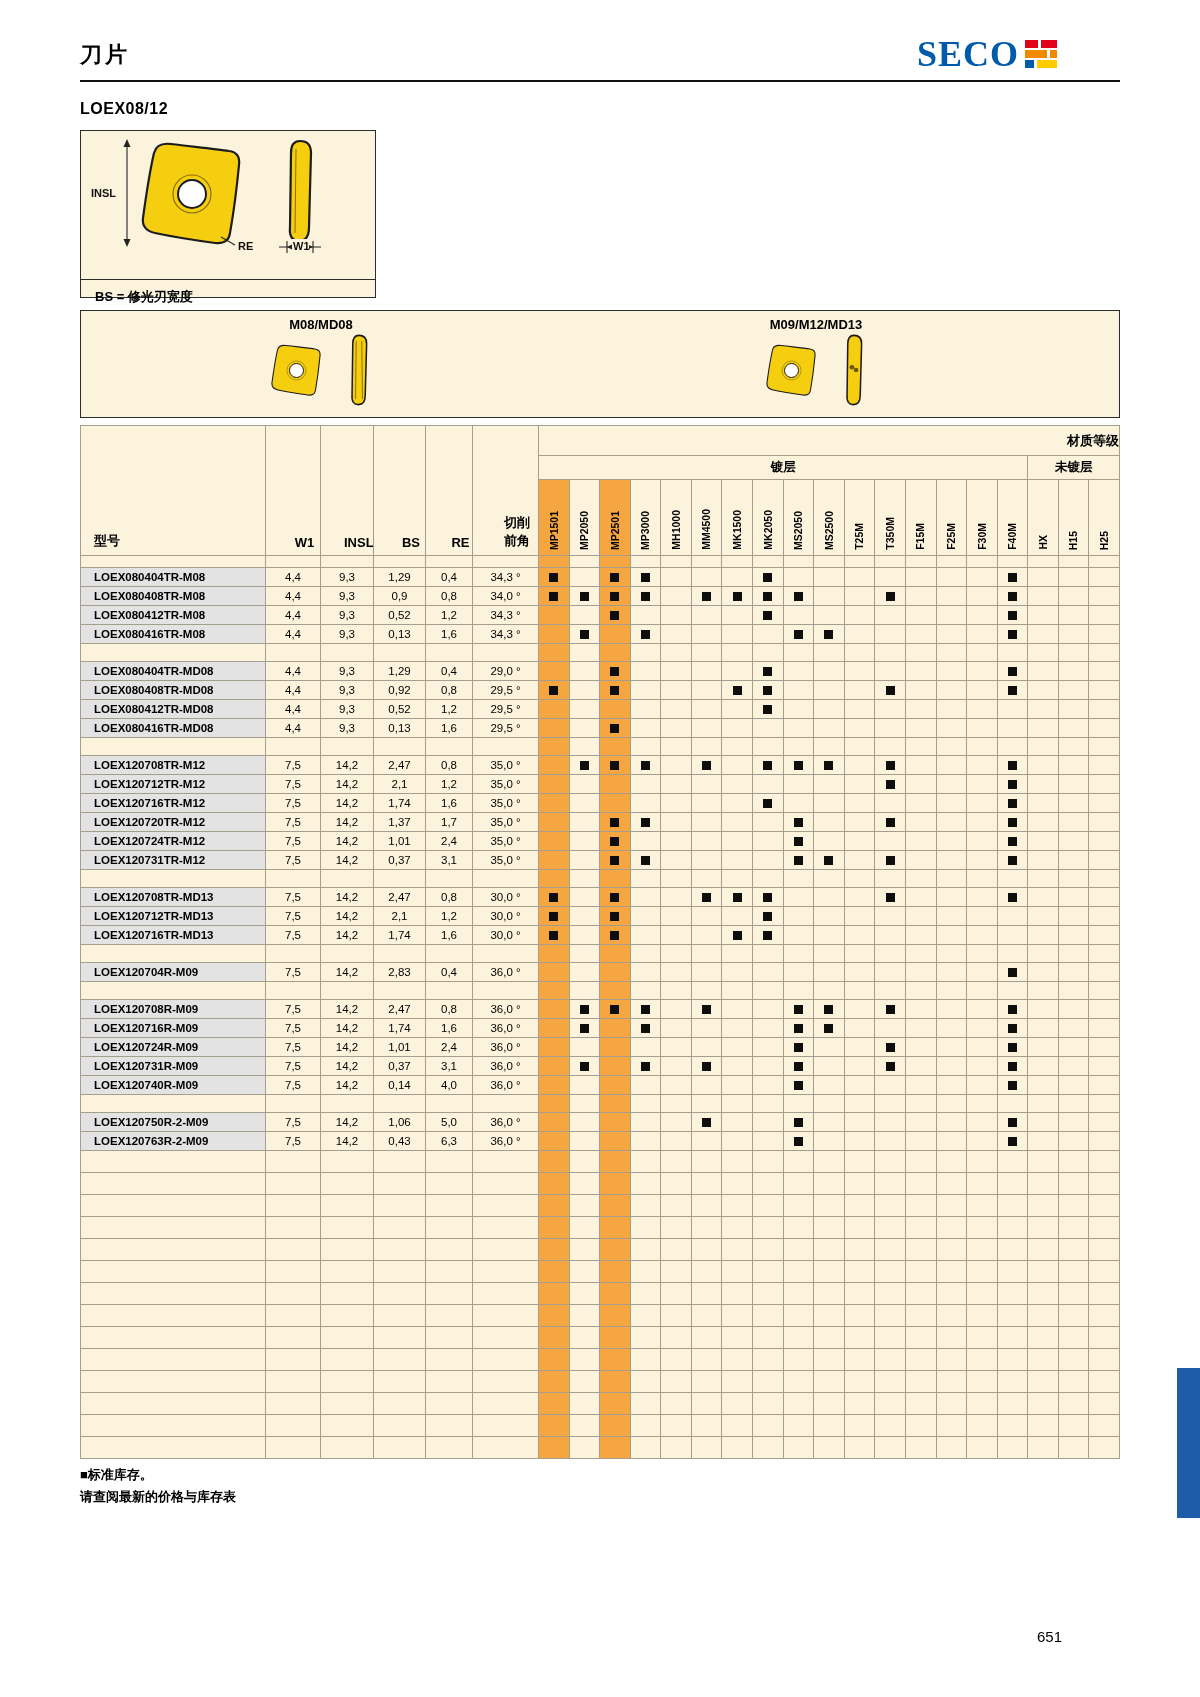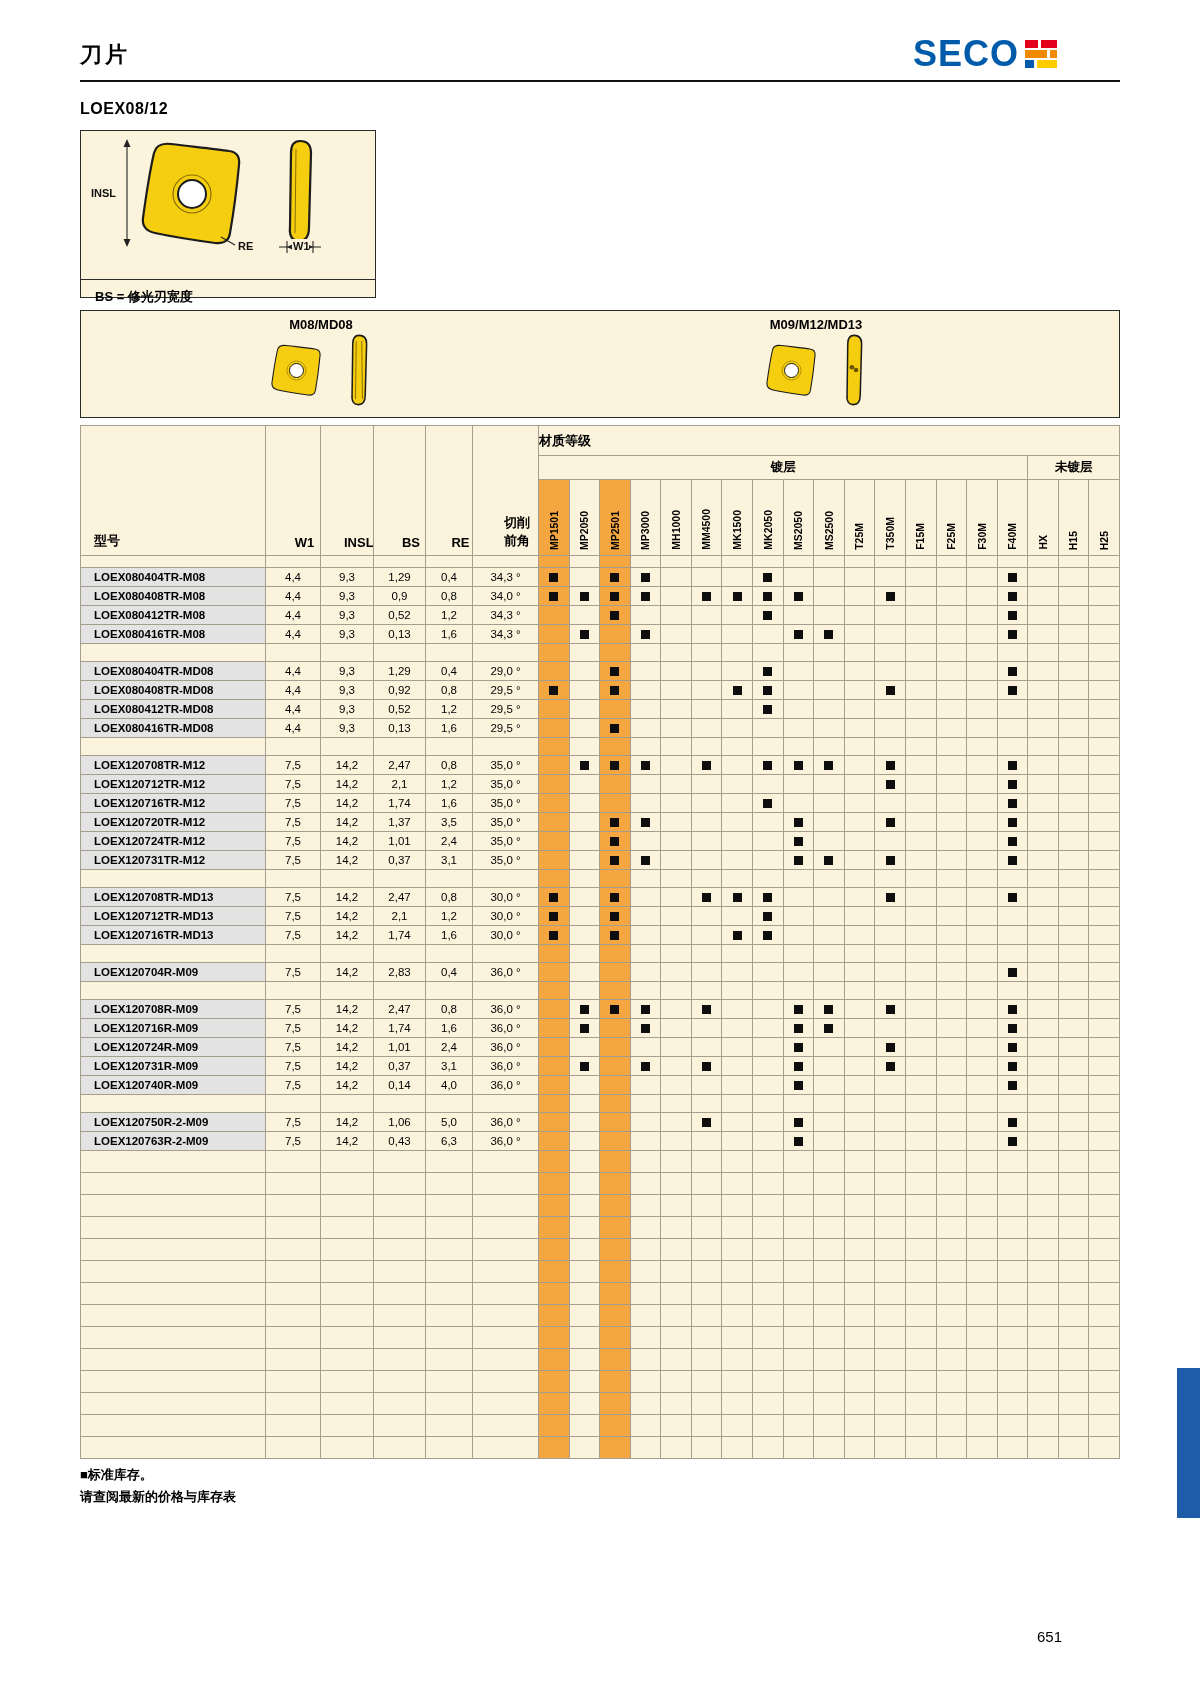--- a/index.html
+++ b/index.html
@@ -3,21 +3,21 @@
 <meta charset="utf-8">
 <style>
   * { margin:0; padding:0; box-sizing:border-box; }
   html,body { background:#fff; }
   body { font-family:"Liberation Sans","DejaVu Sans",sans-serif; color:#000; }
   .page { position:relative; width:1200px; height:1697px; background:#fff; overflow:hidden; }
 
   
   .page-title { position:absolute; left:80px; top:40px; font-size:22px; font-weight:bold; letter-spacing:3px; }
   .head-rule { position:absolute; left:80px; top:80px; width:1040px; height:2px; background:#111; }
-  .logo { position:absolute; top:36px; right:143px; display:flex; align-items:center; gap:6px; }
+  .logo { position:absolute; top:36px; right:143px; display:flex; align-items:center; gap:6px;font-family:Liberation Serif, serif; }
   .logo-text { font-size:36px; font-weight:900; letter-spacing:1px; color:var(--logo-blue); line-height:1; }
   .logo-mark { position:relative; width:32px; height:30px; display:inline-block; }
   .logo-mark i { position:absolute; display:block; }
   .lm1a { left:0; top:1px; width:13px; height:8px; background:var(--logo-red); }
   .lm1b { left:16px; top:1px; width:16px; height:8px; background:var(--logo-red); }
   .lm2a { left:0; top:11px; width:22px; height:8px; background:var(--logo-orange); }
   .lm2b { left:25px; top:11px; width:7px; height:8px; background:var(--logo-orange); }
   .lm3a { left:0; top:21px; width:9px; height:8px; background:var(--logo-blue); }
   .lm3b { left:12px; top:21px; width:20px; height:8px; background:var(--logo-yellow); }
 
@@ -40,21 +40,21 @@
   .variant-left { left:130px; }
   .variant-right { left:625px; }
   .variant-label { font-size:13px; font-weight:bold; margin-bottom:2px; }
   .variant-imgs { display:flex; justify-content:center; align-items:flex-start; gap:26px; }
 
   
   .table-area { position:absolute; left:80px; top:425px; width:1040px; }
   table.main { border-collapse:collapse; table-layout:fixed; width:1040px; background:var(--cream); border:1px solid #2c2c2c; }
   table.main th, table.main td { border:1px solid #a59e8f; overflow:hidden; }
   thead th { background:var(--cream); font-weight:bold; vertical-align:bottom; }
-  th.band { height:30px; vertical-align:middle; text-align:left; font-size:13px; }
+  th.band { height:30px; vertical-align:middle; text-align:right; font-size:13px; }
   th.sub  { height:24px; vertical-align:middle; text-align:center; font-size:12.5px; }
   th.lth  { font-size:13px; text-align:center; padding-bottom:5px;padding-left:23px; }
   th.model-th { text-align:left; padding-left:13px;border-radius:19px; }
   th.grade-th { height:76px; vertical-align:bottom; padding:4px 0 5px 0; text-align:center; }
   .vert { writing-mode:vertical-rl; transform:rotate(180deg); font-size:10.5px; font-weight:bold;
           margin:0 auto; white-space:nowrap; line-height:1; }
   tbody td { font-size:11.5px; text-align:center; height:19px; padding:0; box-sizing:border-box; }
   td.model { background:var(--model-gray); text-align:left; font-weight:bold; padding-left:13px; }
   td.hl, th.hl { background:var(--orange); }
   td.sp { background:var(--cream); }
@@ -717,21 +717,21 @@
             </td>
             <td class="gcell"></td>
             <td class="gcell"></td>
             <td class="gcell"></td>
           </tr>
           <tr>
             <td class="model">LOEX120720TR-M12</td>
             <td class="num">7,5</td>
             <td class="num">14,2</td>
             <td class="num">1,37</td>
-            <td class="num">3,5</td>
+            <td class="num">1,7</td>
             <td class="num">35,0 °</td>
             <td class="gcell hl"></td>
             <td class="gcell"></td>
             <td class="gcell hl">
               <div class="sq"></div>
             </td>
             <td class="gcell">
               <div class="sq"></div>
             </td>
             <td class="gcell"></td>

